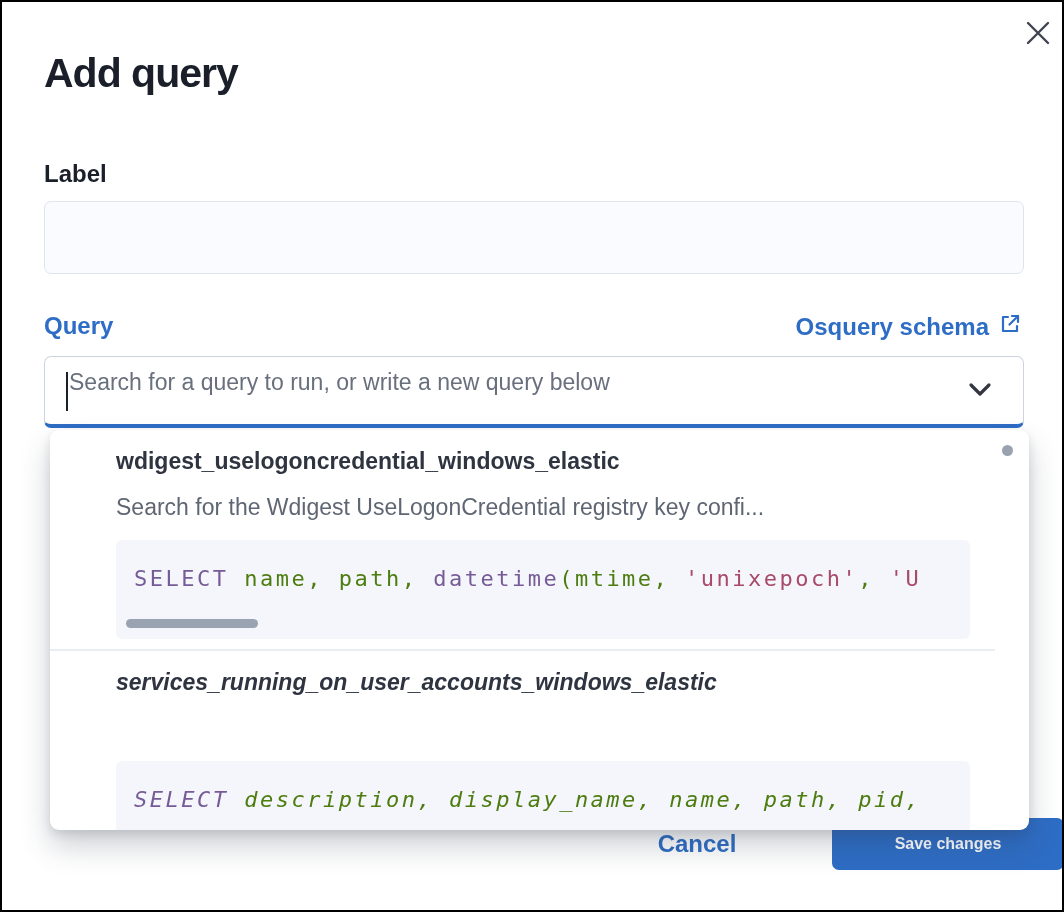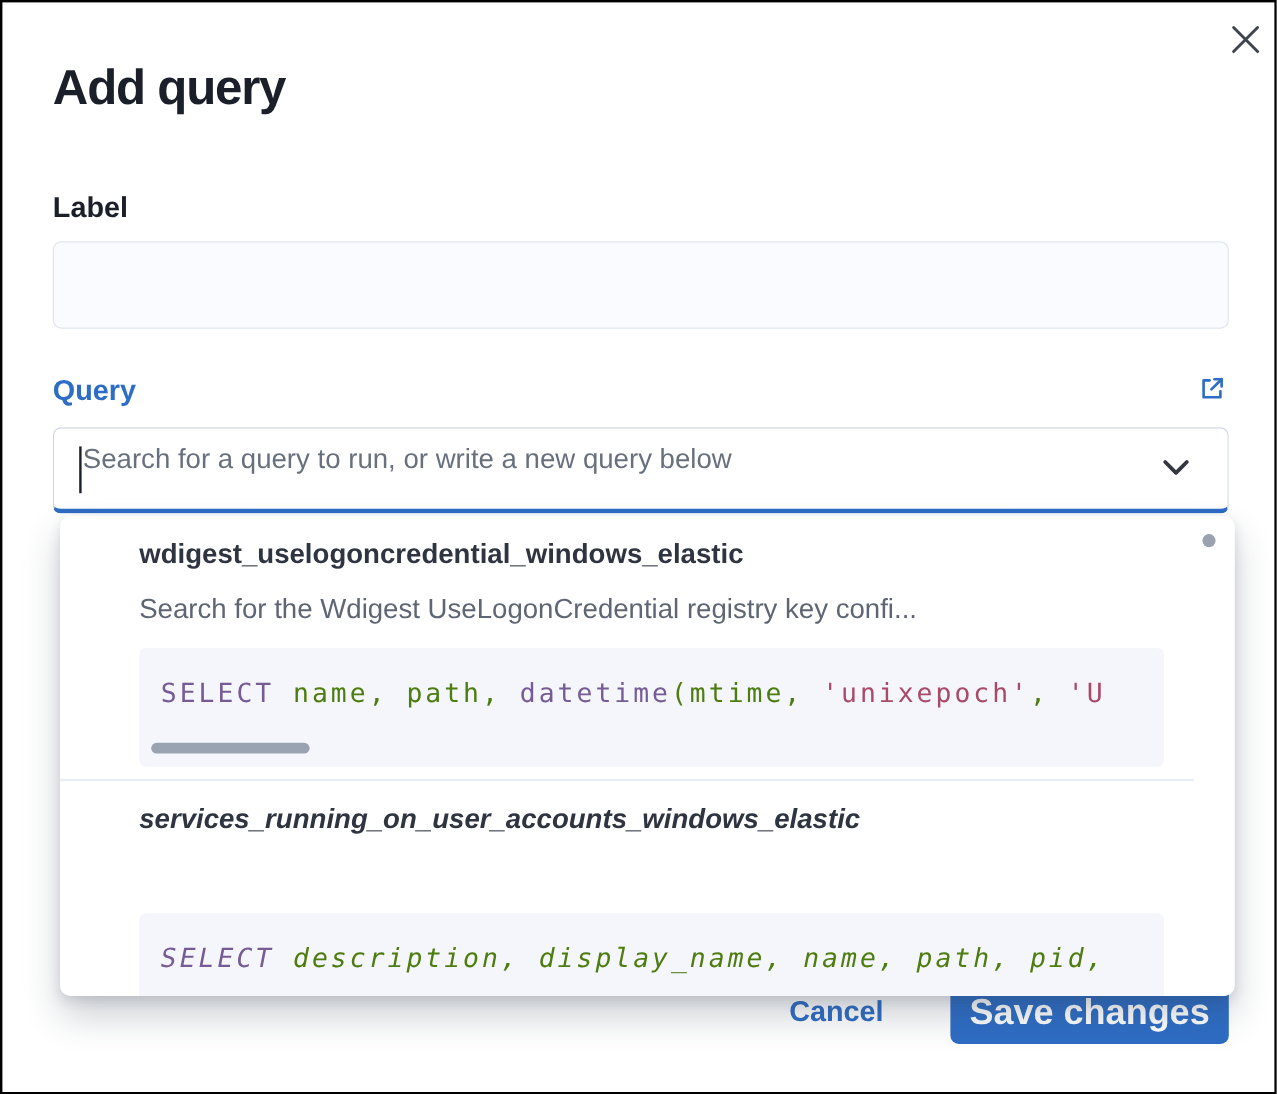--- a/index.html
+++ b/index.html
@@ -68,24 +68,24 @@
     position:absolute;right:28px;top:22px;
   }
   
   .cancel-btn{
     position:absolute;left:638px;top:816px;width:114px;height:52px;
     background:transparent;border:none;cursor:pointer;
     font-family:"Liberation Sans",sans-serif;
     font-size:24px;font-weight:700;color:var(--primary);
   }
   .save-btn{
-    position:absolute;left:790px;top:816px;width:232px;height:52px;
+    position:absolute;left:830px;top:816px;width:232px;height:52px;
     background:var(--primary);border:none;border-radius:7px;cursor:pointer;
     font-family:"Liberation Sans",sans-serif;
-    font-size:30px;font-weight:600;color:#fff;
+    font-size:16px;font-weight:600;color:#fff;
   }
   
   .dropdown-panel{
     position:absolute;left:48px;top:428px;width:979px;height:400px;
     background:#fff;border-radius:9px;overflow:hidden;z-index:5;
     box-shadow:0 16px 30px rgba(48,59,77,.24),0 4px 10px rgba(48,59,77,.14);
   }
   .option{position:absolute;left:0;width:100%;cursor:pointer;padding-left:16px;}
   .option-title{
     position:absolute;left:66px;white-space:nowrap;
@@ -133,20 +133,21 @@
   </button>
 
   <h1 class="modal-title">Add query</h1>
 
   <label class="field-label">Label</label>
   <textarea class="label-textarea" style=""></textarea>
 
   <label class="query-label">Query</label>
 
   <a class="schema-link">
+    <span>Osquery schema</span>
     <span>
       <svg width="24" height="24" viewBox="0 0 24 24">
         <path d="M10 5 H5 V19 H19 V14" stroke="var(--primary)" stroke-width="2.2" fill="none" stroke-linecap="round" stroke-linejoin="round"></path>
         <path d="M14 4 H20 V10" stroke="var(--primary)" stroke-width="2.2" fill="none" stroke-linecap="round" stroke-linejoin="round"></path>
         <path d="M20 4 L11.5 12.5" stroke="var(--primary)" stroke-width="2.2" fill="none" stroke-linecap="round"></path>
       </svg>
     </span>
   </a>
 
   <div class="combobox">

